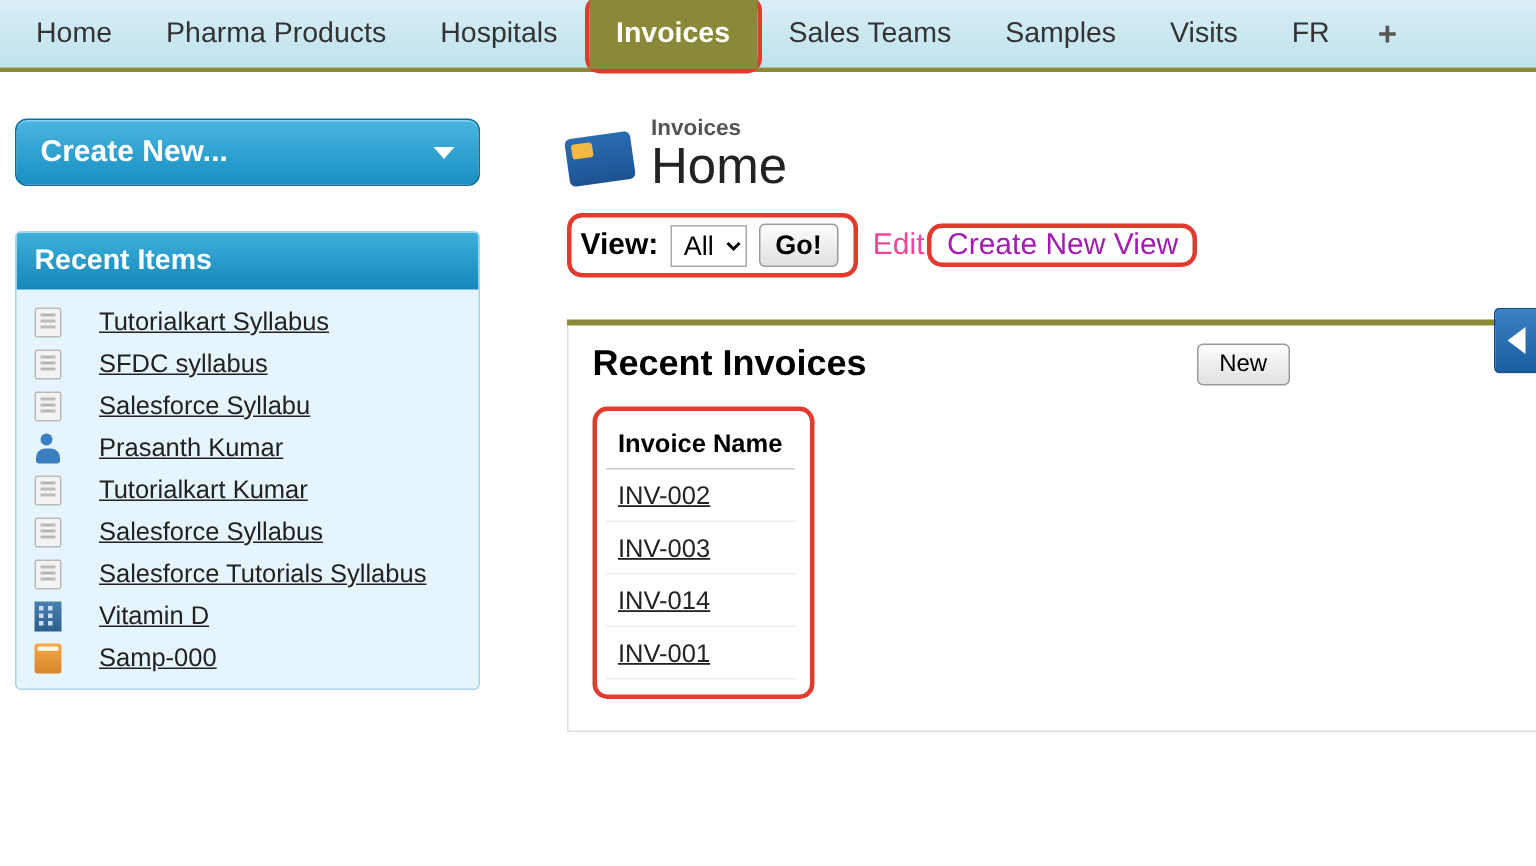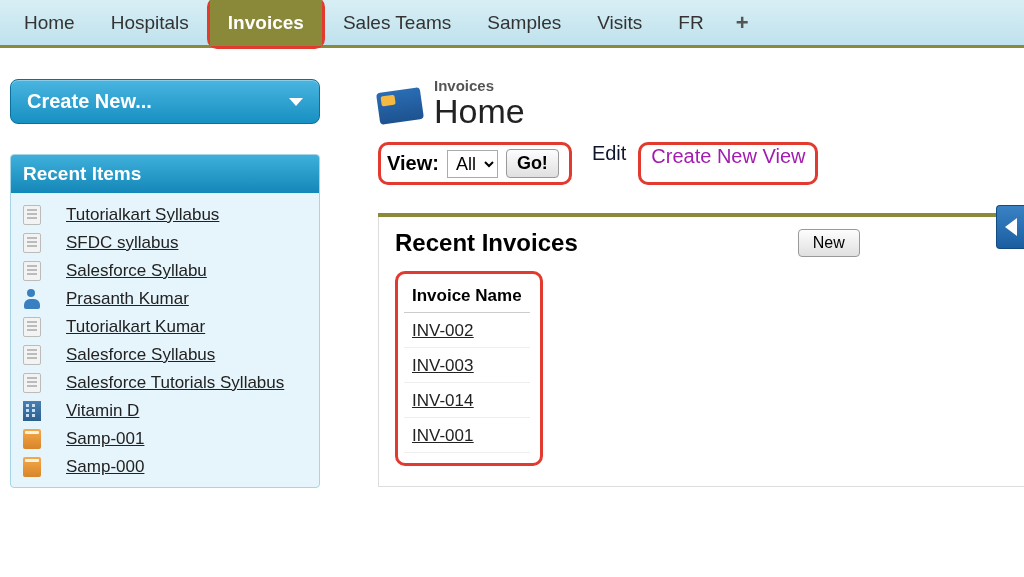--- a/index.html
+++ b/index.html
@@ -214,21 +214,22 @@
     }
     .page-title {
       font-size: 34px;
       color: #222;
       font-weight: normal;
       line-height: 1.0;
     }
 
     .view-row {
       display: flex;
-      gap: 12px;
+      align-items: center;
+      gap: 2px;
       margin-bottom: 28px;
     }
     .view-box {
       display:flex;
       align-items:center;
       gap:8px;
       padding: 4px 10px 4px 6px;
     }
     .view-label { font-size: 20px; font-weight: bold; }
     .view-select {
@@ -239,21 +240,21 @@
     }
     .go-btn {
       font-size: 18px;
       font-weight: bold;
       padding: 3px 10px;
       background: linear-gradient(to bottom,#fdfdfd,#e0e0e0);
       border:1px solid #999;
       border-radius:4px;
       cursor:pointer;
     }
-    .link-edit { color: #0f172a; font-size: 20px; cursor:pointer; margin-left: 8px;}
+    .link-edit { color: #ec4899; font-size: 20px; cursor:pointer; margin-left: 8px;}
     .link-cnv { color: #a21caf; font-size: 20px; cursor:pointer; padding: 2px 10px;}
     .hl-wrap { display:inline-block; }
 
     .recent-panel {
       border-top: 4px solid #8a8a3a;
       background:#fff;
       padding: 0;
       margin-right: -40px;
     }
     .recent-panel-inner {
@@ -320,20 +321,21 @@
       border-top:9px solid transparent;
       border-bottom:9px solid transparent;
       border-right:12px solid #fff;
     }
   </style>
 </head>
 <body>
 
 <div class="top-nav">
   <div class="tab-item">Home</div>
+  <div class="tab-item">Pharma Products</div>
   <div class="tab-item">Hospitals</div>
   <span class="hl-wrap highlight-red" style="padding:0;">
     <div class="tab-item active">Invoices</div>
   </span>
   <div class="tab-item">Sales Teams</div>
   <div class="tab-item">Samples</div>
   <div class="tab-item">Visits</div>
   <div class="tab-item">FR</div>
   <div class="plus-tab">+</div>
 </div>
@@ -373,24 +375,20 @@
             <span class="ri-icon icon-doc"></span>
             <a>Salesforce Syllabus</a>
           </li>
         <li>
             <span class="ri-icon icon-doc"></span>
             <a>Salesforce Tutorials Syllabus</a>
           </li>
         <li>
             <span class="ri-icon icon-building"></span>
             <a>Vitamin D</a>
-          </li>
-        <li>
-            <span class="ri-icon icon-book"></span>
-            <a>Samp-001</a>
           </li>
         <li>
             <span class="ri-icon icon-book"></span>
             <a>Samp-000</a>
           </li>
       </ul>
     </div>
   </div>
 
   <div class="main-area">

